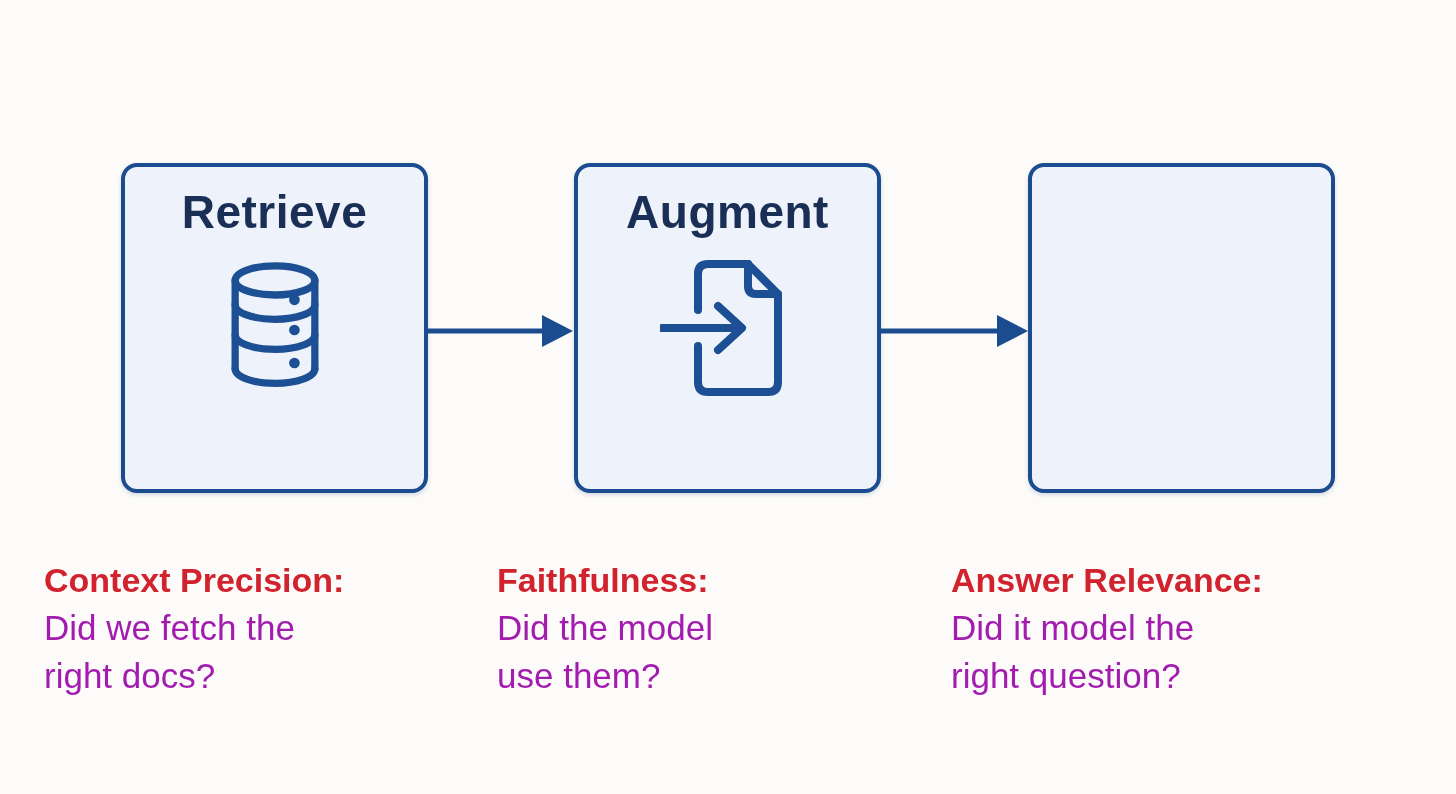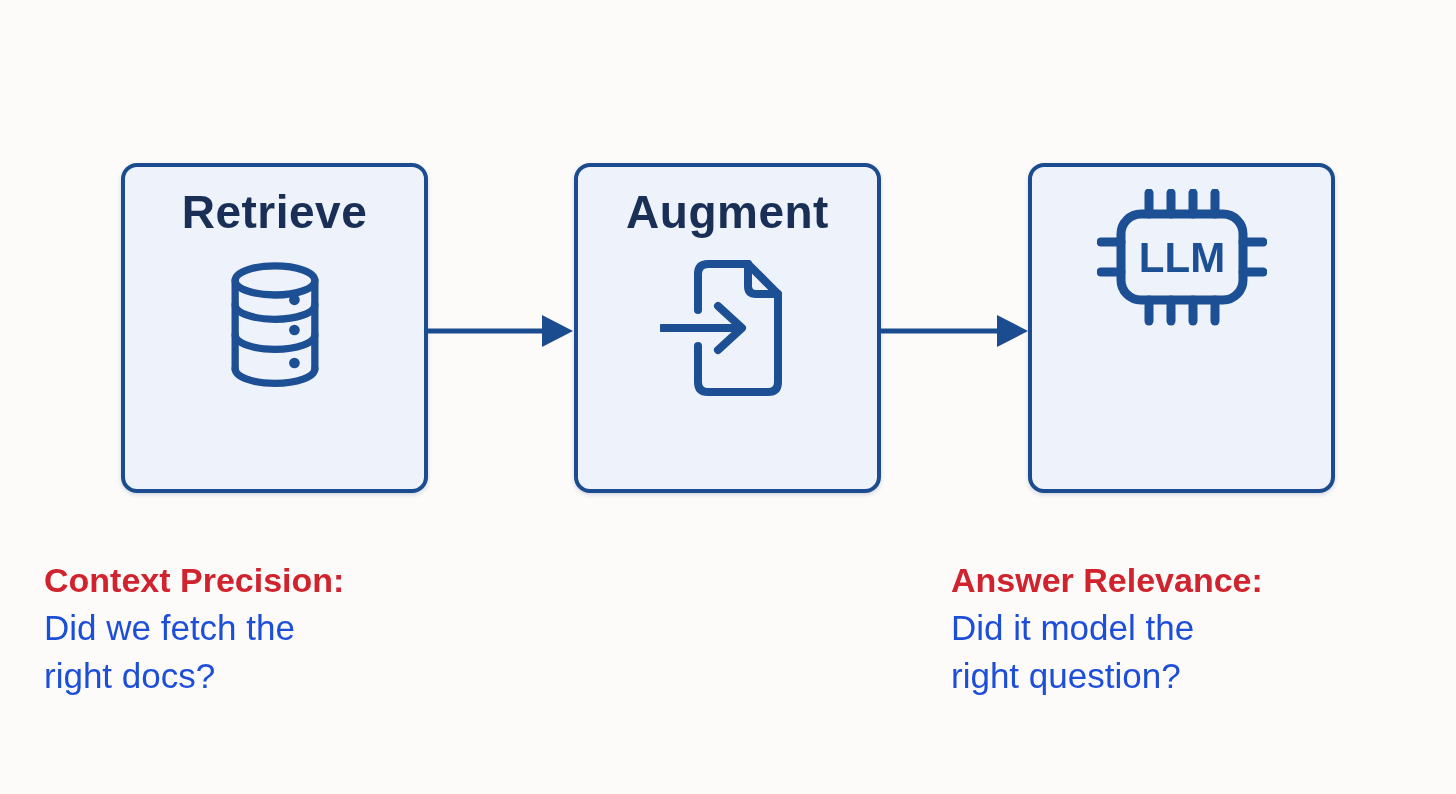--- a/index.html
+++ b/index.html
@@ -52,21 +52,21 @@
     line-height: 48px;
   }
   .caption-heading {
     font-size: 34px;
     font-weight: 700;
     color: #d1232e;
   }
   .caption-line {
     font-size: 35px;
     font-weight: 400;
-    color: #1d4ed8;
+    color: #a21caf;
   }
   svg.icon-svg { display: block; }
 </style>
 </head>
 <body>
 
 <div class="canvas">
 
   <div class="stage-box" style="left:121px">
     <div class="stage-title">Retrieve</div>
@@ -102,46 +102,33 @@
       </svg>
     </div>
   </div>
 
   <svg class="flow-arrow" style="left:881px" width="148" height="40" viewBox="0 0 148 40">
     <line x1="0" y1="20" x2="122" y2="20" stroke="#1c4c90" stroke-width="5"></line>
     <polygon points="116,4 147,20 116,36" fill="#1c4c90"></polygon>
   </svg>
 
   <div class="stage-box" style="left:1028px">
-    <div class="stage-icon">
-      <svg class="icon-svg" width="170" height="138" viewBox="0 0 170 138" fill="none" stroke="#1d4f94" stroke-width="9" stroke-linecap="round" stroke-linejoin="round">
-        <rect x="24" y="25" width="122" height="86" rx="20"></rect>
-        <path d="M52 4 V25"></path>
-        <path d="M74 4 V25"></path>
-        <path d="M96 4 V25"></path>
-        <path d="M118 4 V25"></path>
-        <path d="M52 111 V132"></path>
-        <path d="M74 111 V132"></path>
-        <path d="M96 111 V132"></path>
-        <path d="M118 111 V132"></path>
-        <path d="M4 53 H24"></path>
-        <path d="M4 83 H24"></path>
-        <path d="M146 53 H166"></path>
-        <path d="M146 83 H166"></path>
-        <text x="85" y="83" text-anchor="middle" font-family="Liberation Sans, sans-serif" font-size="42" font-weight="700" fill="#1d4f94" stroke="none">LLM</text>
-      </svg>
-    </div>
   </div>
 
   <div class="caption" style="left:44px">
     <div class="caption-heading">Context Precision:</div>
     <div class="caption-line">Did we fetch the</div>
     <div class="caption-line">right docs?</div>
   </div>
 
+  <div class="caption" style="left:497px">
+    <div class="caption-heading">Faithfulness:</div>
+    <div class="caption-line">Did the model</div>
+    <div class="caption-line">use them?</div>
+  </div>
 
   <div class="caption" style="left:951px">
     <div class="caption-heading">Answer Relevance:</div>
     <div class="caption-line">Did it model the</div>
     <div class="caption-line">right question?</div>
   </div>
 
 </div>
 
 </body></html>

